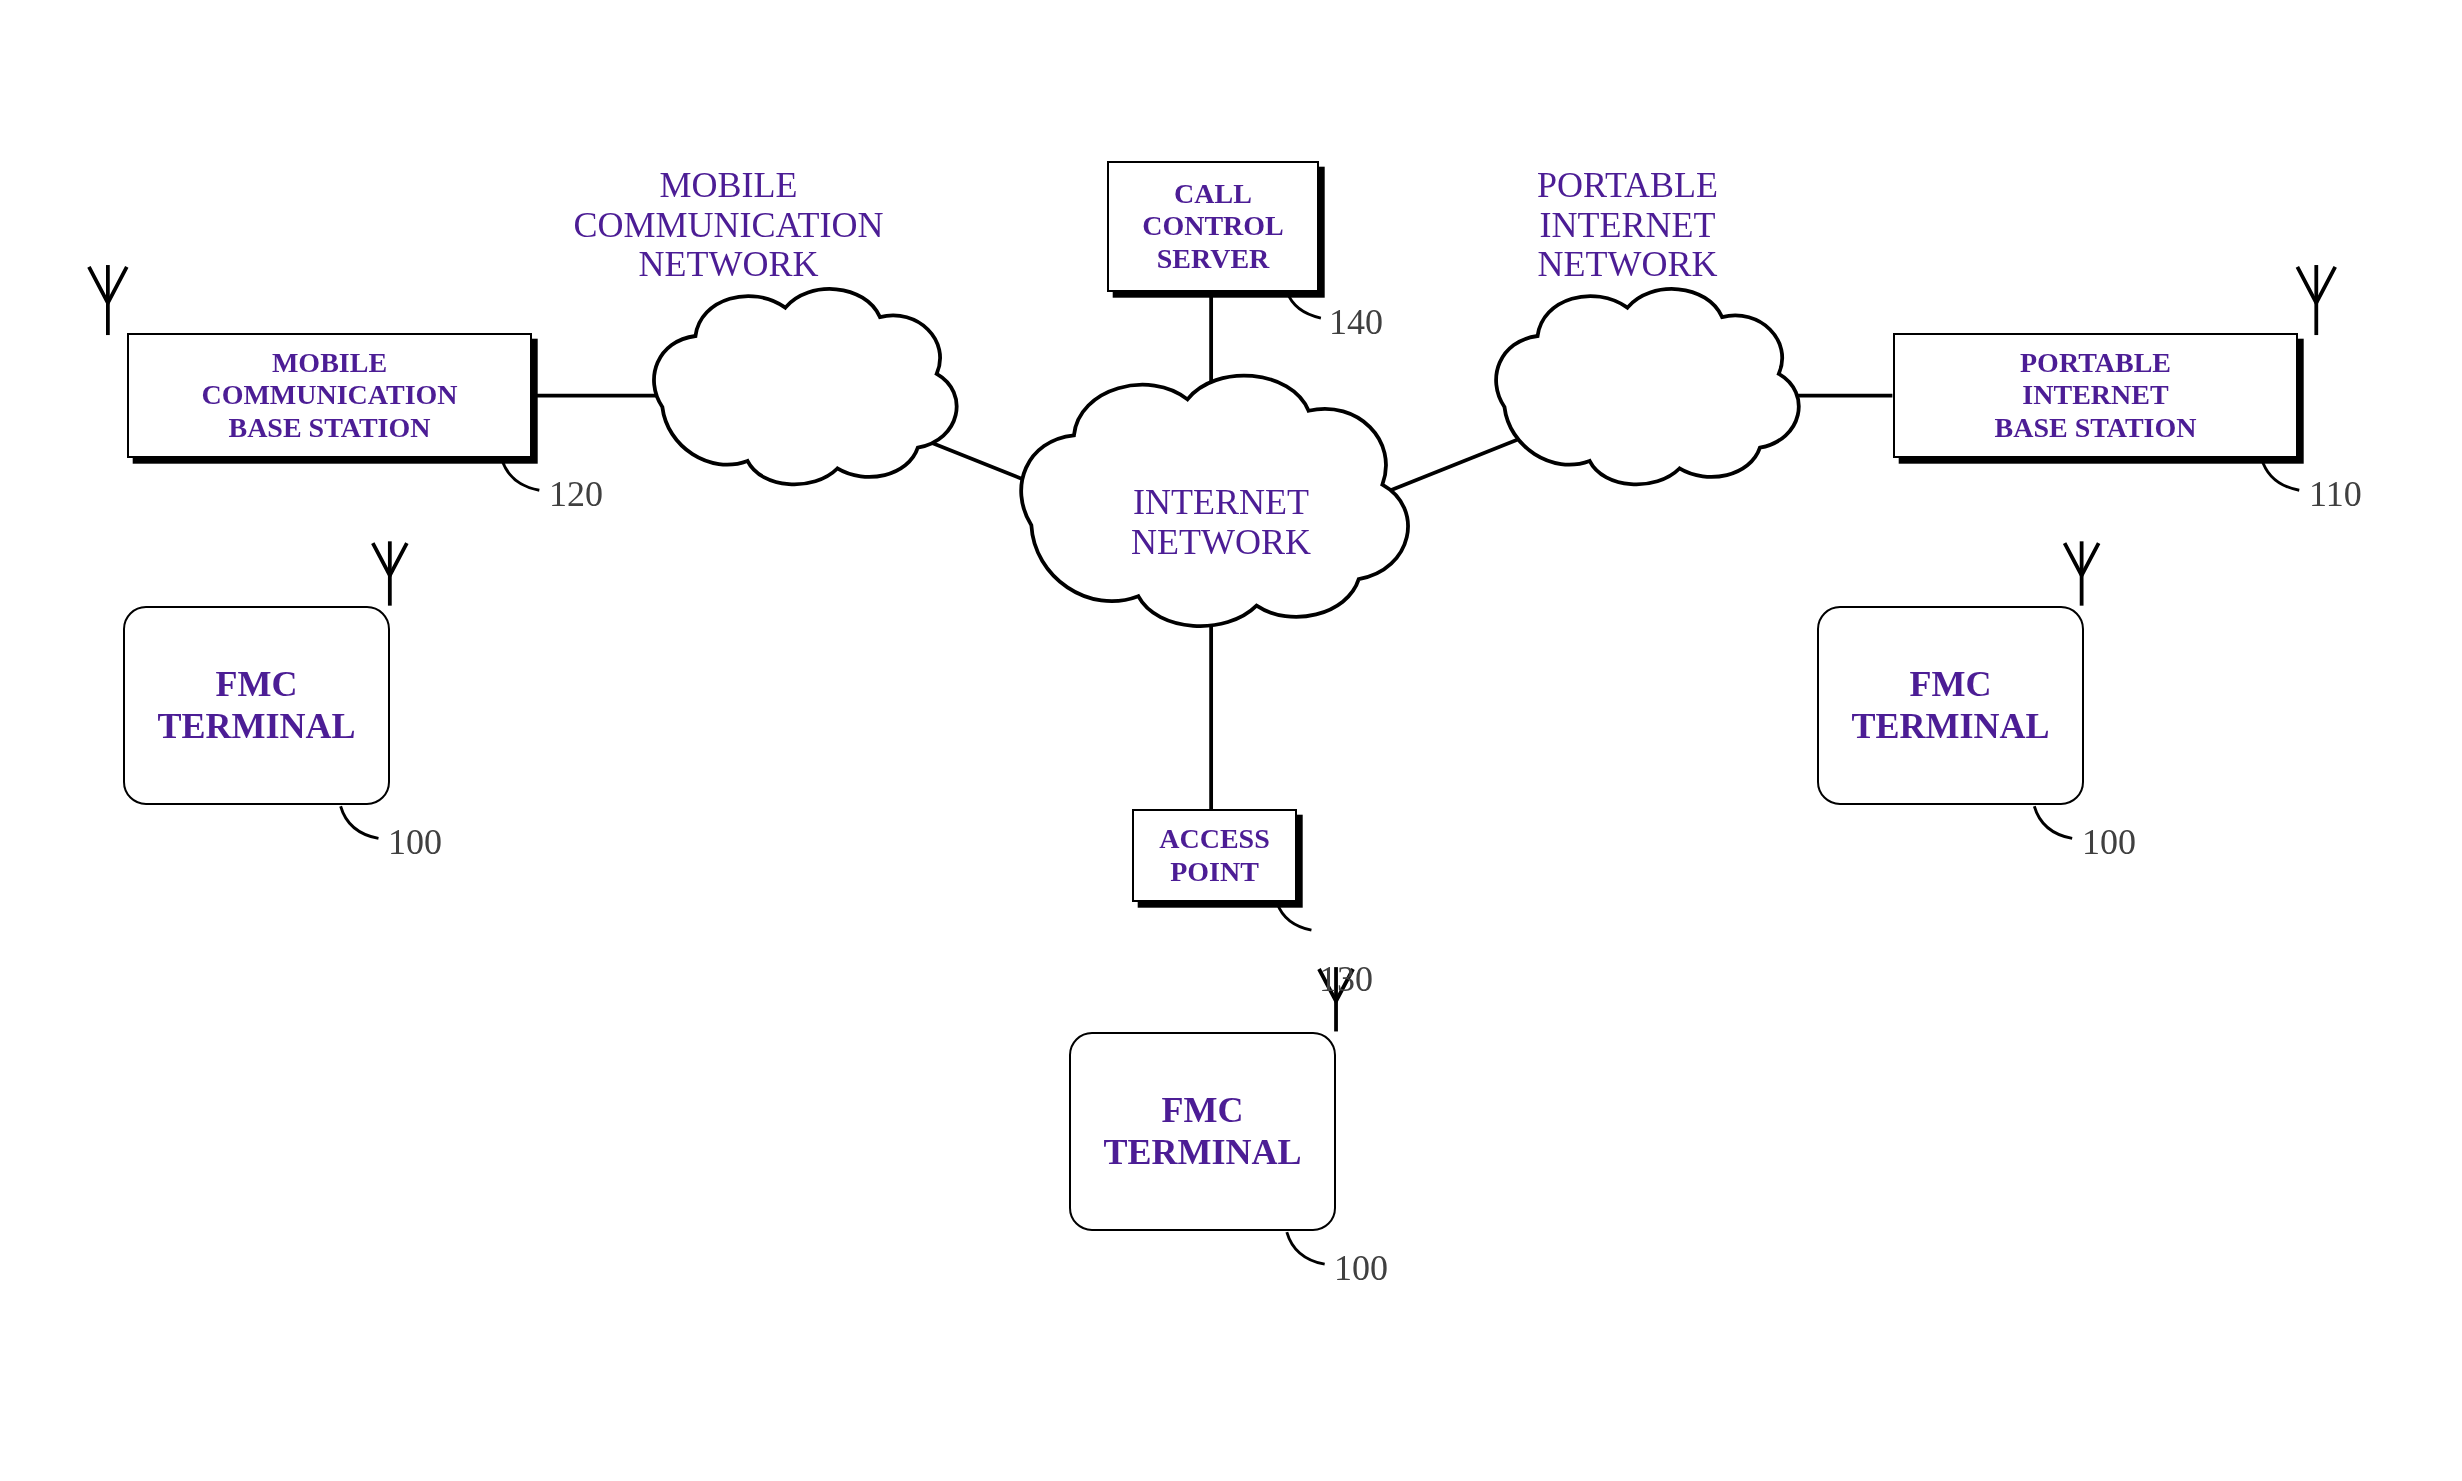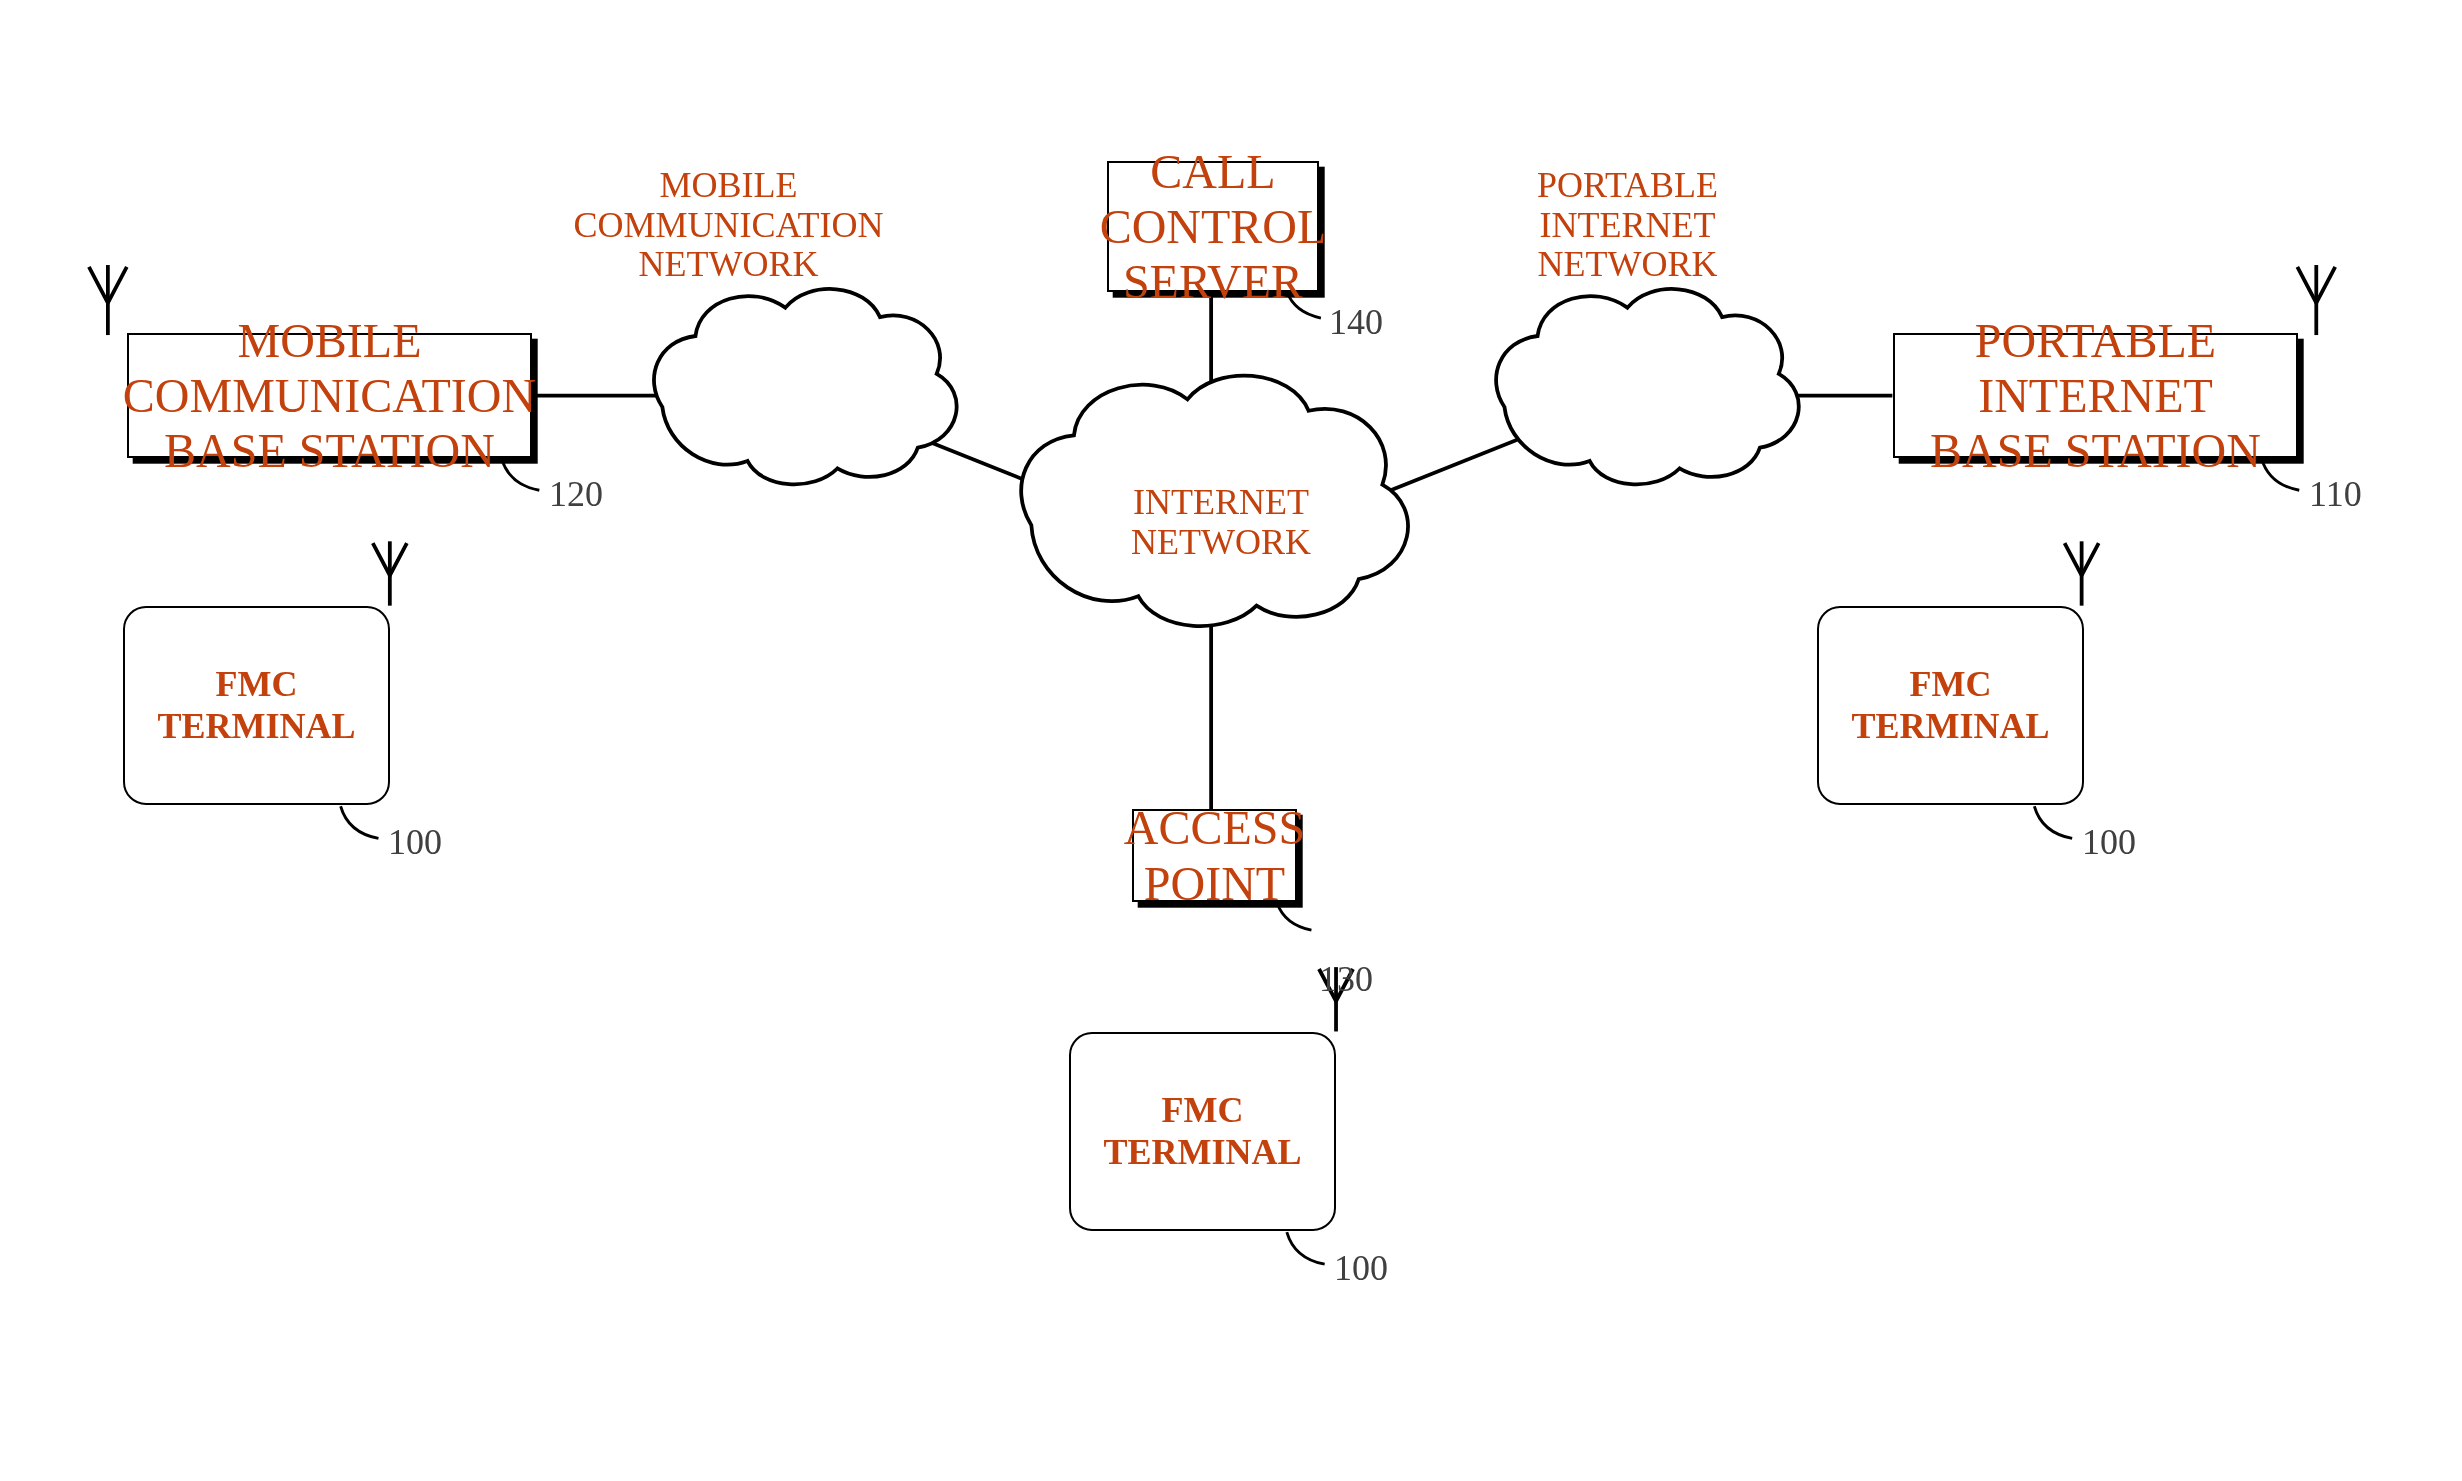--- a/index.html
+++ b/index.html
@@ -8,38 +8,38 @@
     font-family: "Times New Roman", Times, serif;
     width: 2462px;
     height: 1481px;
     position: relative;
   }
   .layer { position: absolute; }
   .label {
     text-align: center;
     font-size: 36px;
     line-height: 1.1;
-    color: #c2410c;
+    color: #4c1d95;
     white-space: pre;
   }
   .ref-label {
     font-size: 36px;
     color: #404040;
   }
   .box {
     border: 2.8px solid #000;
     background: #fff;
     text-align: center;
     display: flex;
     align-items: center;
     justify-content: center;
     position: absolute;
     box-shadow: 5.7px 5.7px 0 #000;
   }
-  .box .label { font-size: 48px; line-height: 1.15; }
+  .box .label { font-size: 28px; line-height: 1.15; font-weight: bold; }
   .rbox {
     border: 2.8px solid #000;
     background: #fff;
     border-radius: 23px;
     text-align: center;
     display: flex;
     align-items: center;
     justify-content: center;
     position: absolute;
     font-weight: bold;

